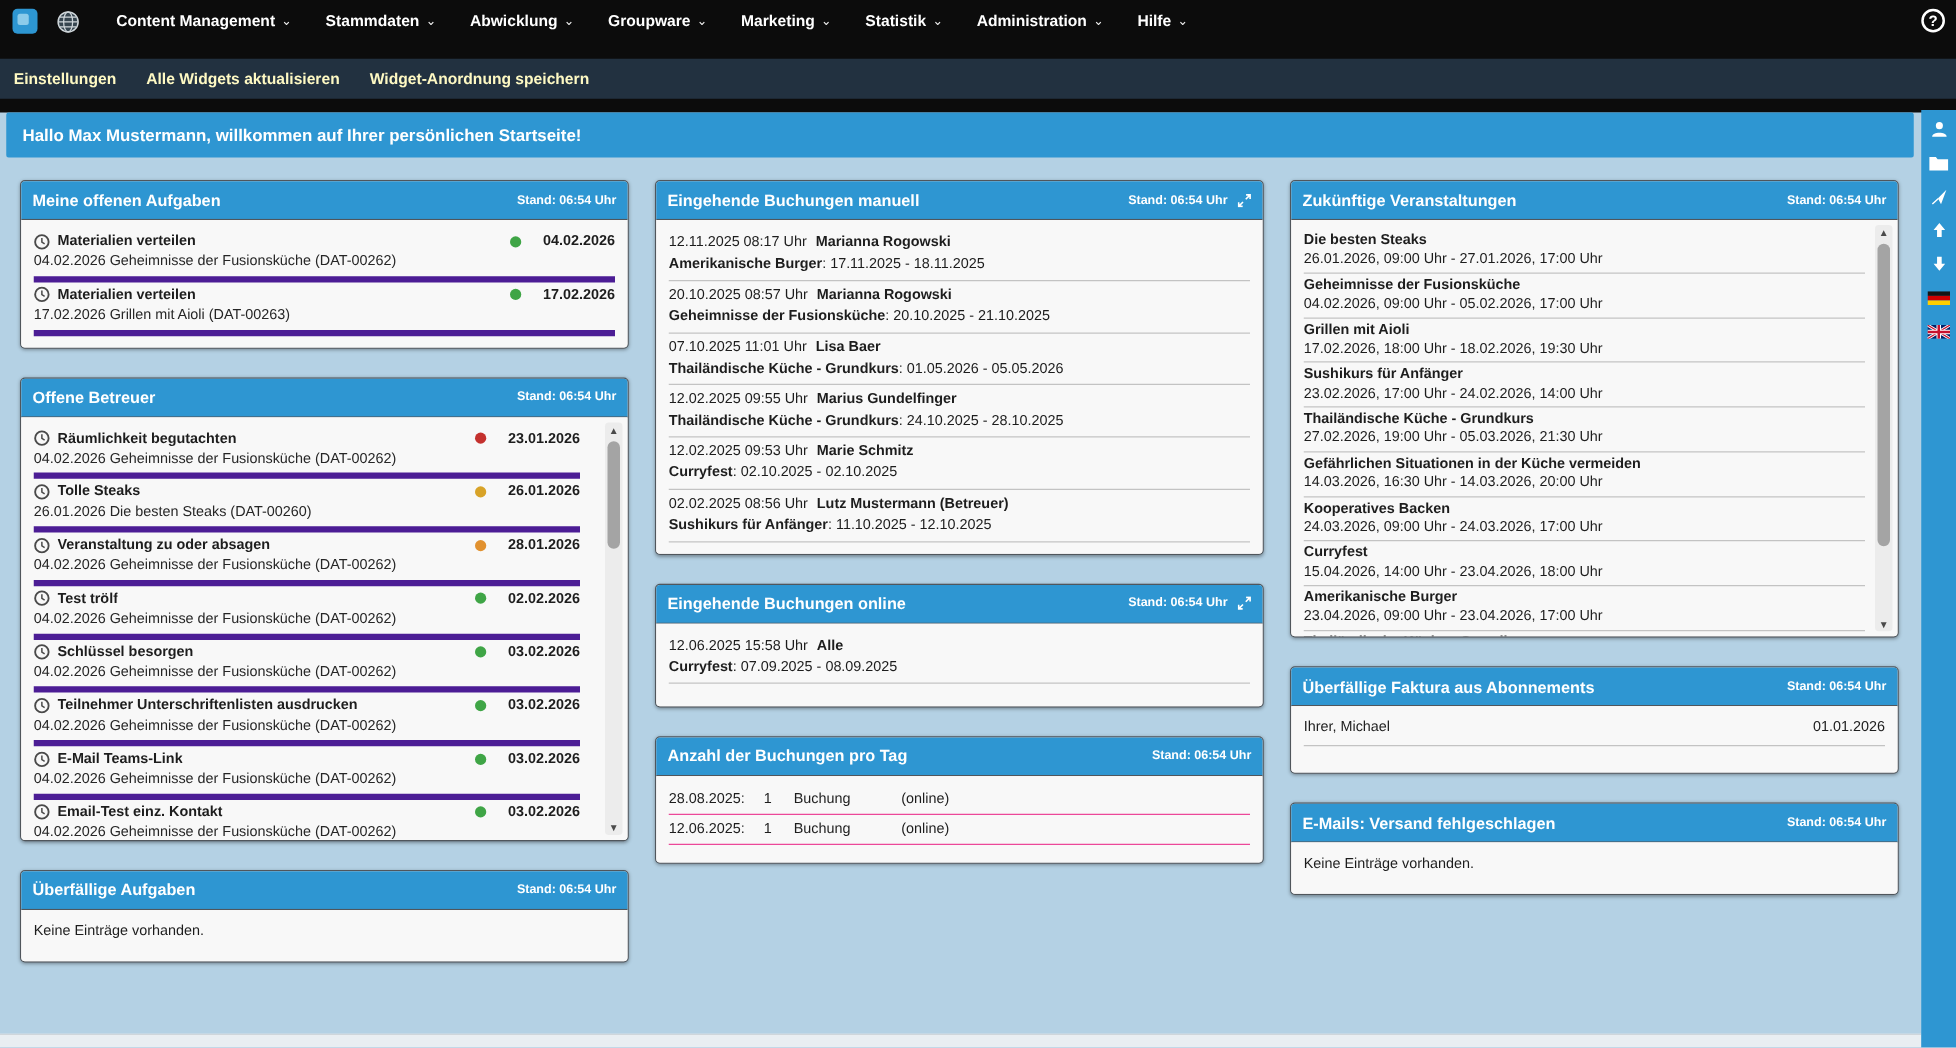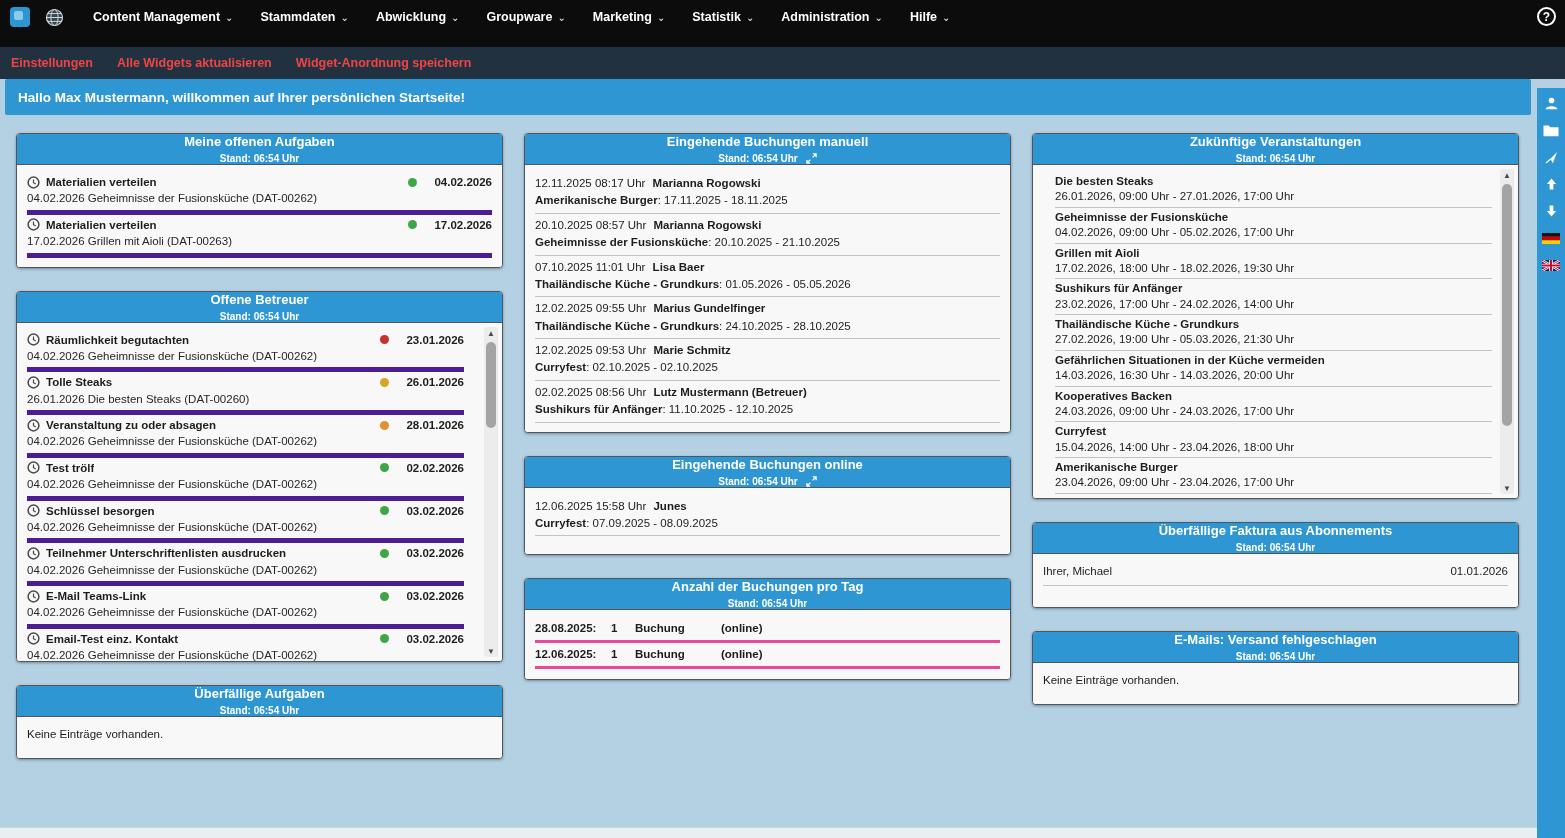--- a/index.html
+++ b/index.html
@@ -4,64 +4,64 @@
 <style>
   * { box-sizing: border-box; margin: 0; padding: 0; }
   html,body { width: 1565px; height: 838px; }
   body {
     font-family: "Liberation Sans", sans-serif;
     background: #b4d1e4;
     overflow: hidden;
     position: relative;
   }
   
-  .header { background: #0c0c0c; }
+  .header { background: #0c0c0c; padding-bottom: 11px; }
   .menubar { height: 34px; display: flex; align-items: center; padding: 0 10px; gap: 15px; position: relative; margin-bottom: 13px; }
   .app-logo { width: 20px; height: 20px; background: #2d96d2; border-radius: 4px; position: relative; flex: none; cursor: pointer; }
   .app-logo::after { content: ""; position: absolute; left: 4px; top: 4px; width: 9px; height: 9px; background: #8ccbea; border-radius: 2px; }
   .globe { width: 19px; height: 19px; flex: none; display: inline-flex; cursor: pointer; }
   .menus { display: flex; align-items: center; gap: 27px; margin-left: 14px; }
   .menu-item { color: #ffffff; font-weight: bold; font-size: 12.5px; display: inline-flex; align-items: center; gap: 5px; cursor: pointer; white-space: nowrap; }
   .caret { font-size: 10px; opacity: .95; font-weight: normal; }
   .help { position: absolute; right: 9px; top: 7px; width: 19px; height: 19px; border: 2px solid #fff; border-radius: 50%; color: #fff; font-size: 12px; font-weight: bold; display: flex; align-items: center; justify-content: center; cursor: pointer; }
   .actionbar { height: 32px; background: #223140; display: flex; align-items: center; gap: 24px; padding: 0 11px; }
-  .action-link { color: #ef4444; font-size: 12.5px; font-weight: bold; cursor: pointer; white-space: nowrap; }
+  .action-link { color: #fef9c3; font-size: 12.5px; font-weight: bold; cursor: pointer; white-space: nowrap; }
   
   .banner { margin: 0 34px 0 5px; height: 36px; background: #2e96d2; color: #fff; display: flex; align-items: center; padding: 0 13px; font-size: 13.5px; font-weight: bold; border-radius: 2px; }
   
   .side-toolbar { position: absolute; top: 88px; right: 0; bottom: 0; width: 28px; background: #2e96d2; display: flex; flex-direction: column; align-items: center; padding-top: 7px; gap: 11px; z-index: 5; }
   .tb-icon { width: 18px; height: 16px; display: flex; align-items: center; justify-content: center; cursor: pointer; }
   
   .main { display: flex; align-items: flex-start; gap: 21px; padding: 18px 16px 0 16px; margin-right: 28px; }
   .col { flex: 0 0 487px; width: 487px; display: flex; flex-direction: column; gap: 23px; }
   .widget { border: 1px solid #50565c; border-radius: 4px; background: #f8f8f8; box-shadow: 0 1px 3px rgba(0,0,0,.35); }
-  .w-head { height: 31px; background: #2e96d2; border-bottom: 1px solid #50565c; border-radius: 3px 3px 0 0; display: flex; align-items: center; justify-content: space-between; padding: 0 9px; color: #fff; flex-direction: column; }
+  .w-head { height: 31px; background: #2e96d2; border-bottom: 1px solid #50565c; border-radius: 3px 3px 0 0; display: flex; align-items: center; justify-content: space-between; padding: 0 9px; color: #fff; }
   .w-title { font-weight: bold; font-size: 13px; }
   .w-head-right { display: flex; align-items: center; gap: 8px; }
   .w-stand { font-weight: bold; font-size: 10px; }
   .expand { display: inline-flex; cursor: pointer; }
   .w-body { padding: 7px 10px 9px; position: relative; font-size: 11.5px; line-height: 1.25; color: #1d1d1d; background: #f8f8f8; border-radius: 0 0 3px 3px; }
   .w-body.scroll-tasks { height: 338px; overflow: hidden; padding-right: 38px; }
   .w-body.scroll-events { height: 333px; overflow: hidden; padding-right: 26px; }
   
   .task { padding: 3px 0 4px; border-bottom: 5px solid #4c1d95; }
   .t1 { display: flex; align-items: center; }
   .clock { width: 13px; height: 13px; margin-right: 6px; flex: none; display: inline-flex; }
   .t-name { font-weight: bold; white-space: nowrap; overflow: hidden; }
   .dot { width: 9px; height: 9px; border-radius: 50%; margin-left: auto; flex: none; background: #999; }
   .t-date { width: 66px; margin-left: 9px; text-align: right; font-weight: bold; flex: none; }
   .t2 { margin-top: 2px; color: #262626; }
   
   .booking { padding: 4px 0 5px; border-bottom: 1px solid #c3c3c3; }
   .b-name { margin-left: 4px; }
   .b2 { margin-top: 3px; }
   
-  .pd-row { display: grid; grid-template-columns: 76px 24px 86px auto; padding: 4px 0 5px; border-bottom: 3px solid #ec4899; font-weight: bold; }
-  
-  .event { padding: 2px 0 3px; border-bottom: 1px solid #c3c3c3; margin-left: 12px; }
+  .pd-row { display: grid; grid-template-columns: 76px 24px 86px auto; padding: 4px 0 5px; border-bottom: 1px solid #ec4899; }
+  
+  .event { padding: 2px 0 3px; border-bottom: 1px solid #c3c3c3; }
   .e-name { font-weight: bold; display: block; }
   .e-dates { display: block; margin-top: 1px; }
   
   .fx-row { display: flex; justify-content: space-between; padding: 3px 0 7px; border-bottom: 1px solid #c3c3c3; }
   .empty { padding: 3px 0 8px; }
   
   .scrolltrack { position: absolute; top: 4px; bottom: 4px; right: 4px; width: 14px; background: #ececec; border-radius: 3px; }
   .sarrow { position: absolute; left: 0; width: 14px; height: 12px; text-align: center; font-size: 8px; color: #4a4a4a; line-height: 13px; cursor: pointer; }
   .sarrow.up { top: 0; }
   .sarrow.down { bottom: 0; }
@@ -482,21 +482,21 @@
                 <path d="M7.2 4.8 L11 1 M7.5 1 H11 V4.5 M4.8 7.2 L1 11 M1 7.5 V11 H4.5" stroke="#fff" stroke-width="1.4" fill="none"></path>
               </svg>
           </span>
         </span>
       </header>
       <div class="w-body" style="min-height:66px;">
 
           <div class="booking">
             <div class="b1">
               <span class="b-ts">12.06.2025 15:58 Uhr</span>
-              <b class="b-name">Junes</b>
+              <b class="b-name">Alle</b>
             </div>
             <div class="b2">
               <b>Curryfest</b><span>: 07.09.2025 - 08.09.2025</span>
             </div>
           </div>
         </div>
     </section>
 
     <section class="widget">
       <header class="w-head">

